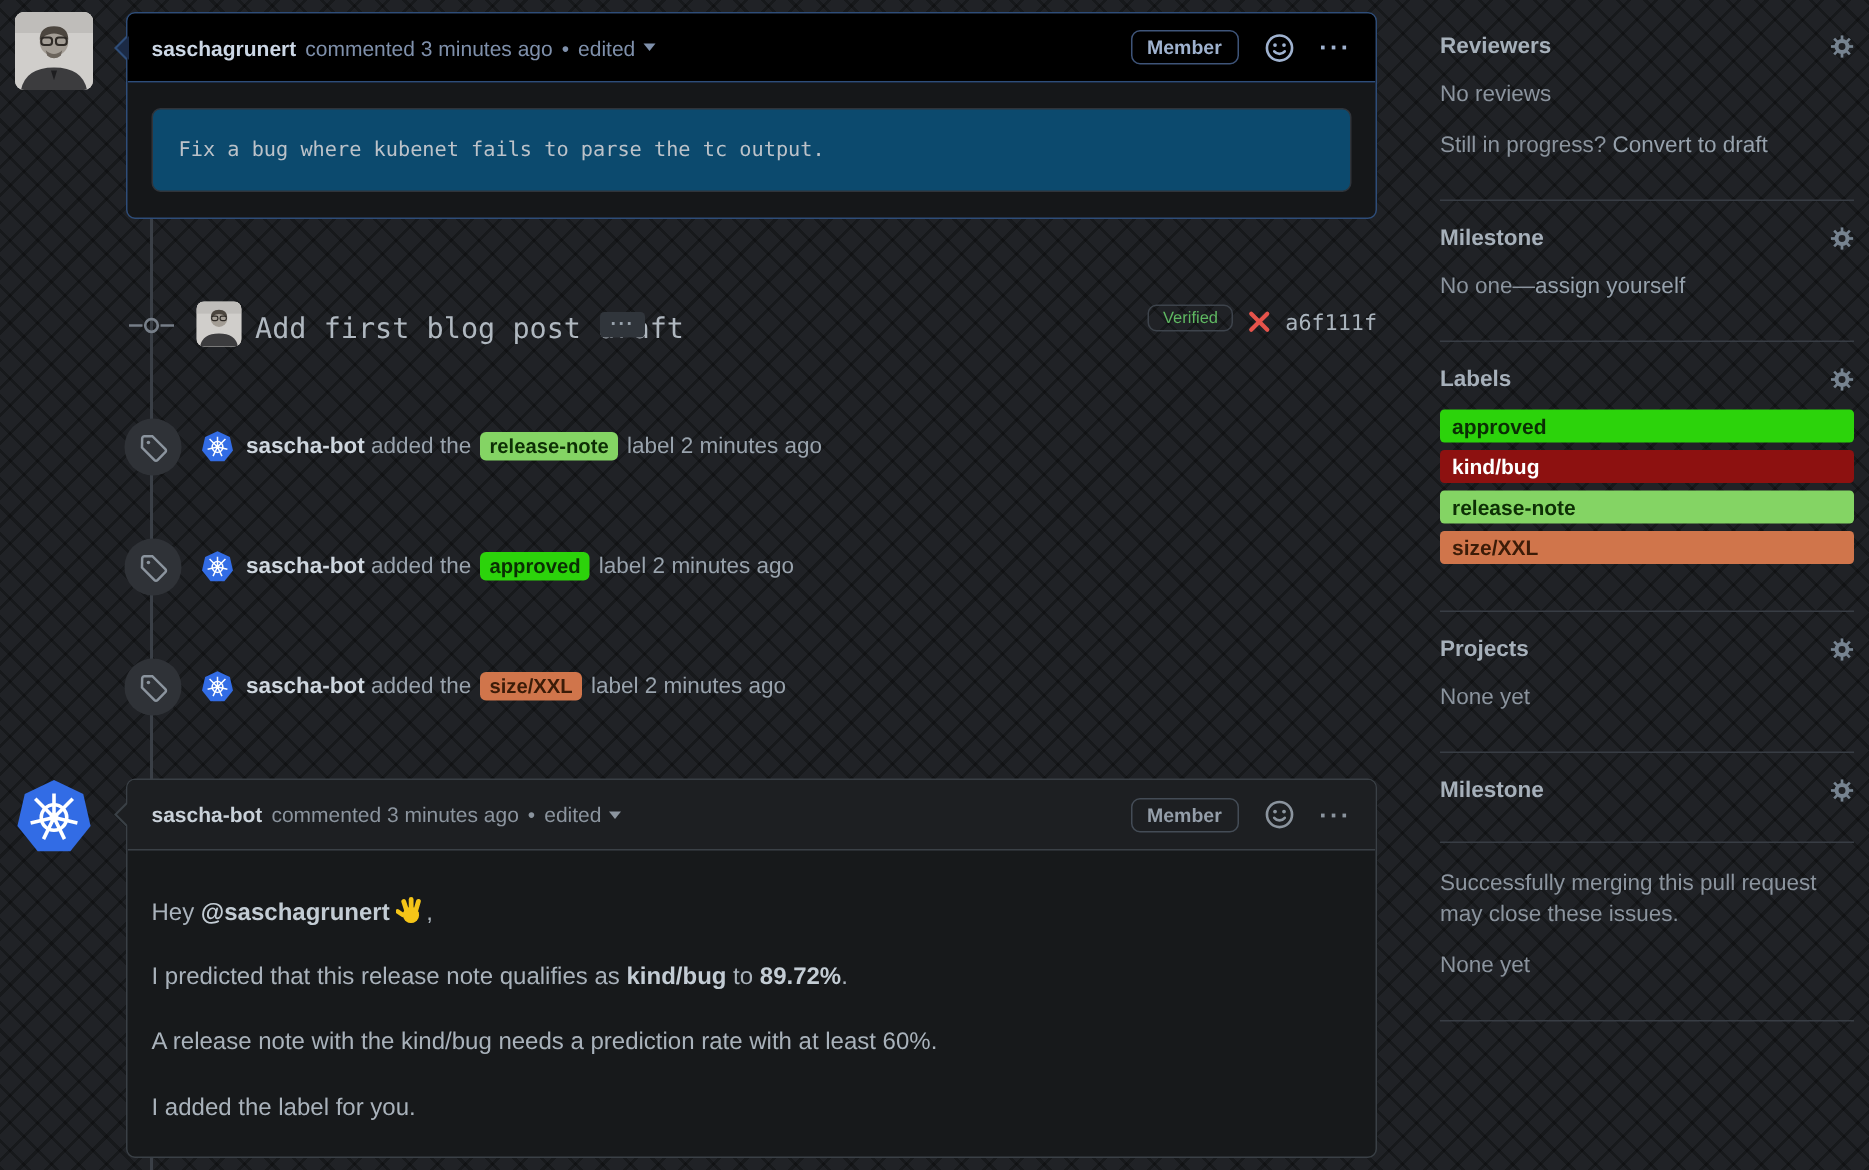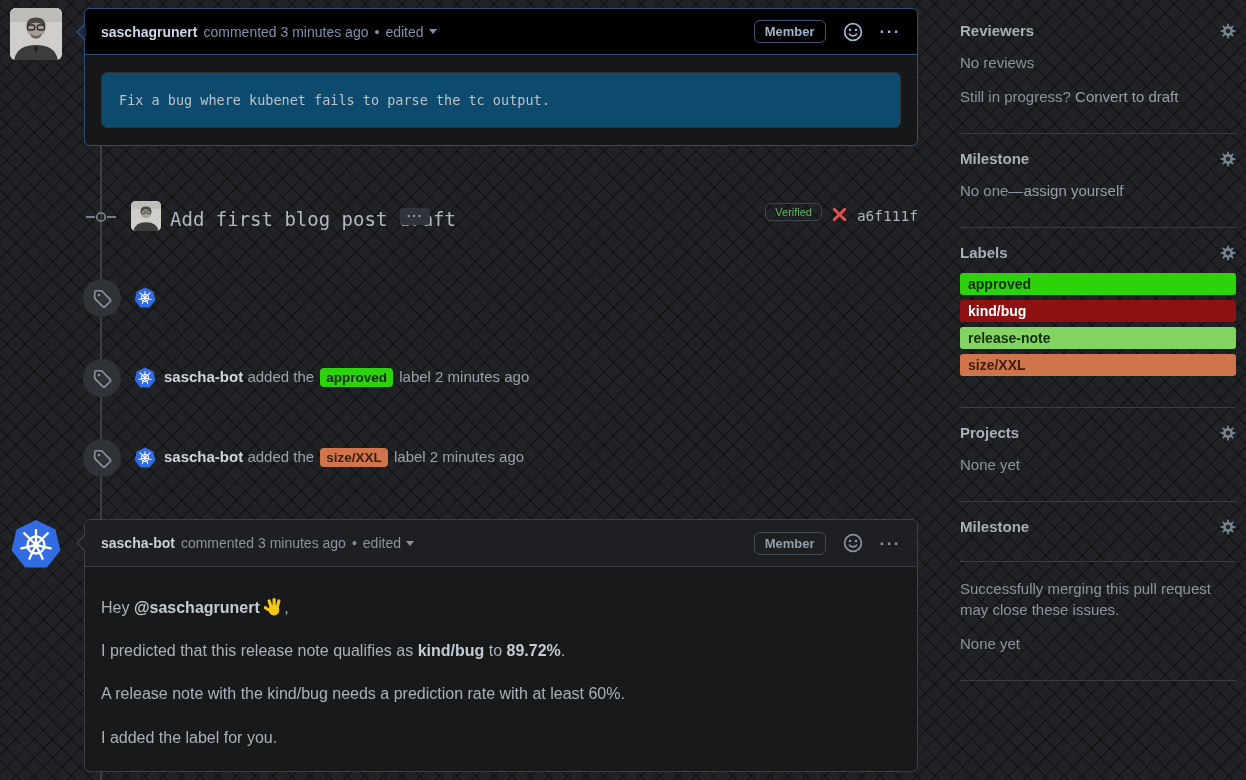--- a/index.html
+++ b/index.html
@@ -182,20 +182,26 @@
       </svg>
     </span>
     <span class="ev-avatar">
       <svg viewBox="0 0 52 52" width="22" height="22">
           <polygon points="26,1 45.5,10.4 50.4,31.6 36.9,48.5 15.1,48.5 1.6,31.6 6.5,10.4" fill="#326ce5"></polygon>
           <circle cx="26" cy="26" r="8.5" fill="none" stroke="#fff" stroke-width="2.4"></circle>
           <circle cx="26" cy="26" r="3" fill="#fff"></circle>
           <path d="M26 26 L26 10 M26 26 L38.5 13.5 M26 26 L41.6 29.6 M26 26 L33 40.4 M26 26 L19 40.4 M26 26 L10.4 29.6 M26 26 L13.5 13.5" stroke="#fff" stroke-width="2.4"></path>
         </svg>
     </span>
+    <span class="ev-text">
+      <span class="ev-actor">sascha-bot</span>
+      <span>added the</span>
+      <span class="ev-label-badge" style="background-color: rgb(132, 212, 100); color: rgb(13, 47, 5);">release-note</span>
+      <span>label 2 minutes ago</span>
+    </span>
   </div>
 
   <div class="label-event" style="top:359px;">
     <span class="ev-circle">
       <svg width="19" height="19" viewBox="0 0 16 16" fill="none" stroke="currentColor" stroke-width="1.4">
         <path d="M1.5 2.8 a1.3 1.3 0 0 1 1.3 -1.3 h4.4 l7.3 7.3 a1.2 1.2 0 0 1 0 1.7 l-4.4 4.4 a1.2 1.2 0 0 1 -1.7 0 l-7 -7 z"></path>
         <circle cx="5" cy="5" r="1" fill="currentColor" stroke="none"></circle>
       </svg>
     </span>
     <span class="ev-avatar">

